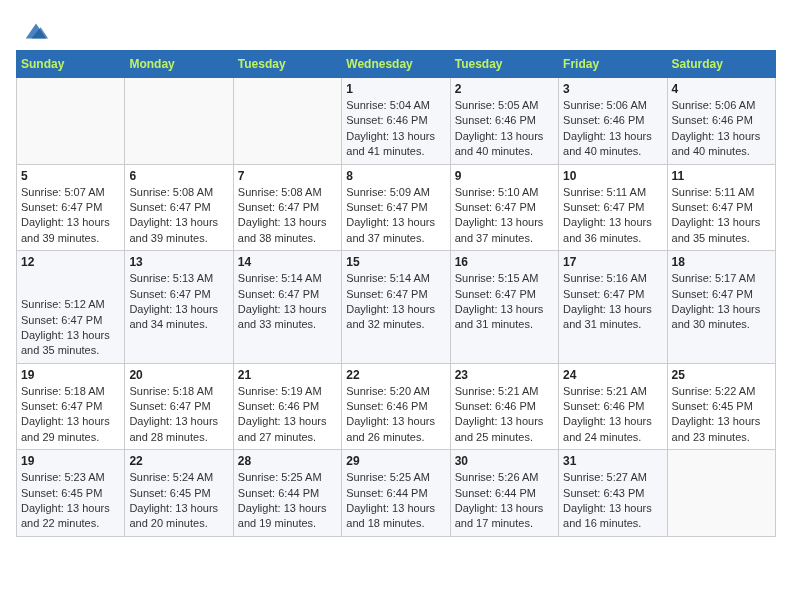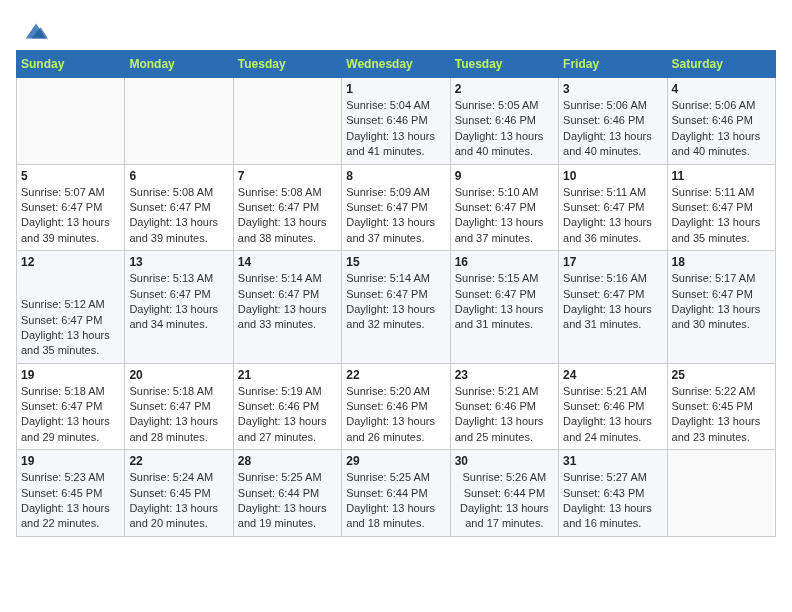--- a/index.html
+++ b/index.html
@@ -344,21 +344,21 @@
           </td>
           <td>
             <span class="day-number">29</span>
             <div class="day-info" style="white-space: pre-line;">Sunrise: 5:25 AM
 Sunset: 6:44 PM
 Daylight: 13 hours
 and 18 minutes.</div>
           </td>
           <td>
             <span class="day-number">30</span>
-            <div class="day-info" style="white-space: pre-line; text-align: center;">Sunrise: 5:26 AM
+            <div class="day-info" style="white-space: pre-line;">Sunrise: 5:26 AM
 Sunset: 6:44 PM
 Daylight: 13 hours
 and 17 minutes.</div>
           </td>
           <td>
             <span class="day-number">31</span>
             <div class="day-info" style="white-space: pre-line;">Sunrise: 5:27 AM
 Sunset: 6:43 PM
 Daylight: 13 hours
 and 16 minutes.</div>

